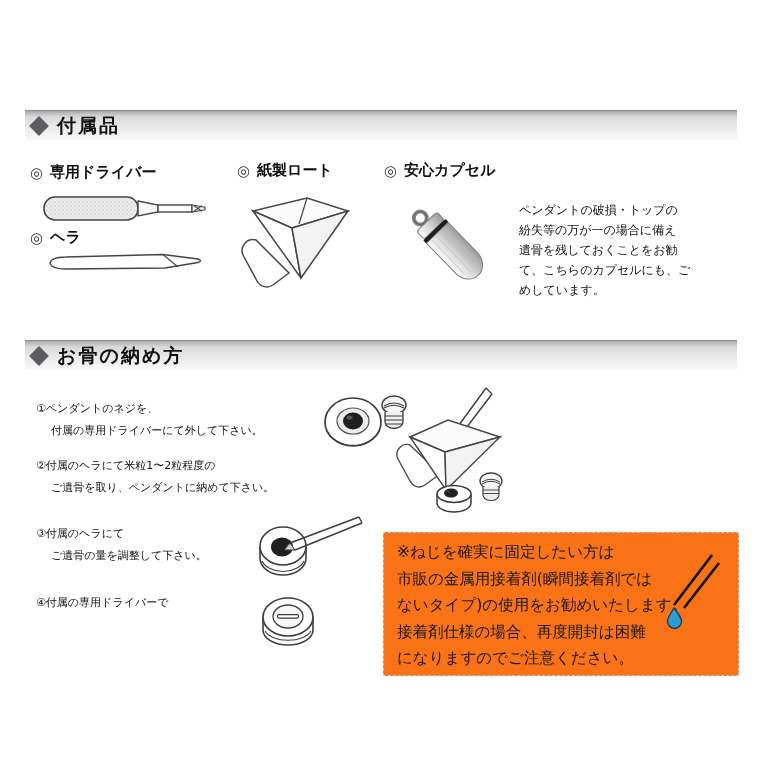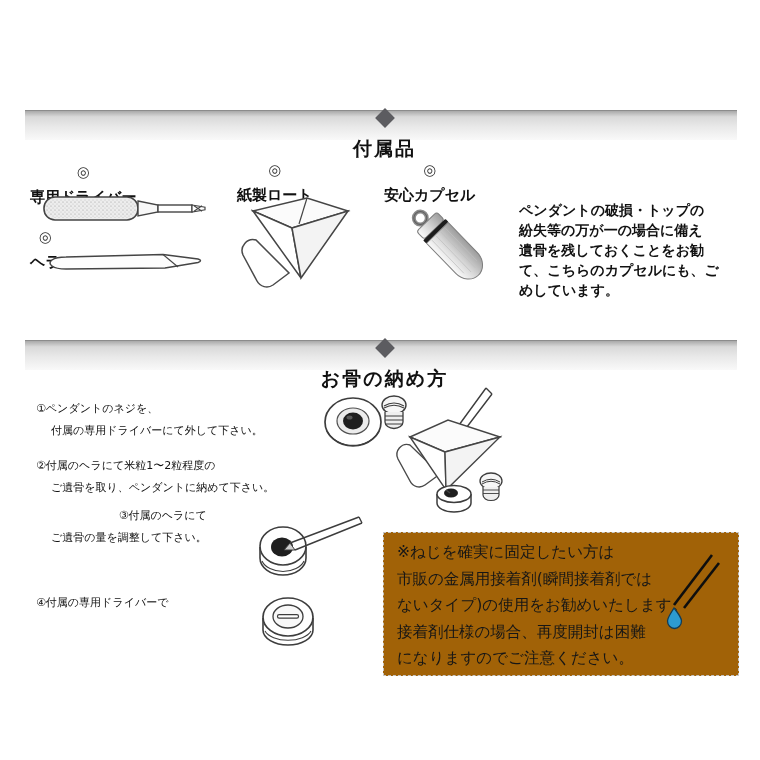--- a/index.html
+++ b/index.html
@@ -1,30 +1,30 @@
 <!DOCTYPE html>
 <html><head>
 <meta charset="utf-8">
 <style>
   html,body{margin:0;padding:0;background:#fff;}
   .page{position:relative;width:760px;height:760px;background:#ffffff;
         font-family:"DejaVu Sans",sans-serif;color:#111;overflow:hidden;}
-  .abs{position:absolute;flex-direction:column;}
+  .abs{position:absolute;}
   .secbar{left:25px;width:712px;height:30px;box-sizing:border-box;
           background:linear-gradient(180deg,#a9a9a9 0%,#d9d9d9 20%,#e9e9e9 55%,#f9f9f9 100%);
           border-top:1px solid #8c8c8c;
           display:flex;align-items:center;gap:11px;padding-left:7px;}
   .diamond{width:14px;height:14px;background:#5c5c60;transform:rotate(45deg);flex:0 0 auto;}
   .sectitle{font-size:19px;font-weight:bold;letter-spacing:2px;white-space:nowrap;}
   .acclabel{display:flex;align-items:center;gap:7px;font-size:15px;font-weight:bold;white-space:nowrap;}
   .bullet{font-size:15px;color:#333;font-weight:normal;}
-  .capnote div{font-size:14px;font-weight:bold;line-height:20px;white-space:nowrap;}
+  .capnote div{font-size:12px;font-weight:normal;line-height:20px;white-space:nowrap;}
   .step div{font-size:11px;font-weight:400;line-height:22px;white-space:nowrap;}
   .step .l2{padding-left:15px;}
-  .notebox{box-sizing:border-box;border:1px dashed #c6c6c6;background:#a16207;}
+  .notebox{box-sizing:border-box;border:1px dashed #c6c6c6;background:#f97316;}
   .notetext div{font-size:15.5px;font-weight:400;line-height:26.5px;white-space:nowrap;color:#161616;}
   svg{display:block;}
 </style>
 </head>
 <body>
 
 <div class="page">
 
   <div class="abs secbar" style="top:110px;">
     <span class="diamond"></span>
@@ -119,21 +119,21 @@
   </div>
 
   <div class="abs step" style="left:36px;top:398px;">
     <div class="l1">①ペンダントのネジを、</div>
     <div class="l2">付属の専用ドライバーにて外して下さい。</div>
   </div>
   <div class="abs step" style="left:36px;top:455px;">
     <div class="l1">②付属のヘラにて米粒1〜2粒程度の</div>
     <div class="l2">ご遺骨を取り、ペンダントに納めて下さい。</div>
   </div>
-  <div class="abs step" style="left:36px;top:505px;text-align:right;">
+  <div class="abs step" style="left:36px;top:523px;">
     <div class="l1">③付属のヘラにて</div>
     <div class="l2">ご遺骨の量を調整して下さい。</div>
   </div>
   <div class="abs step" style="left:36px;top:592px;text-align:right;">
     <div class="l1">④付属の専用ドライバーで</div>
   </div>
 
   <div class="abs" style="left:322px;top:393px;">
     <svg width="92" height="68" viewBox="0 0 92 68">
       <ellipse cx="31" cy="29" rx="28" ry="24" fill="#ffffff" stroke="#3d3d3d" stroke-width="1.7"></ellipse>

